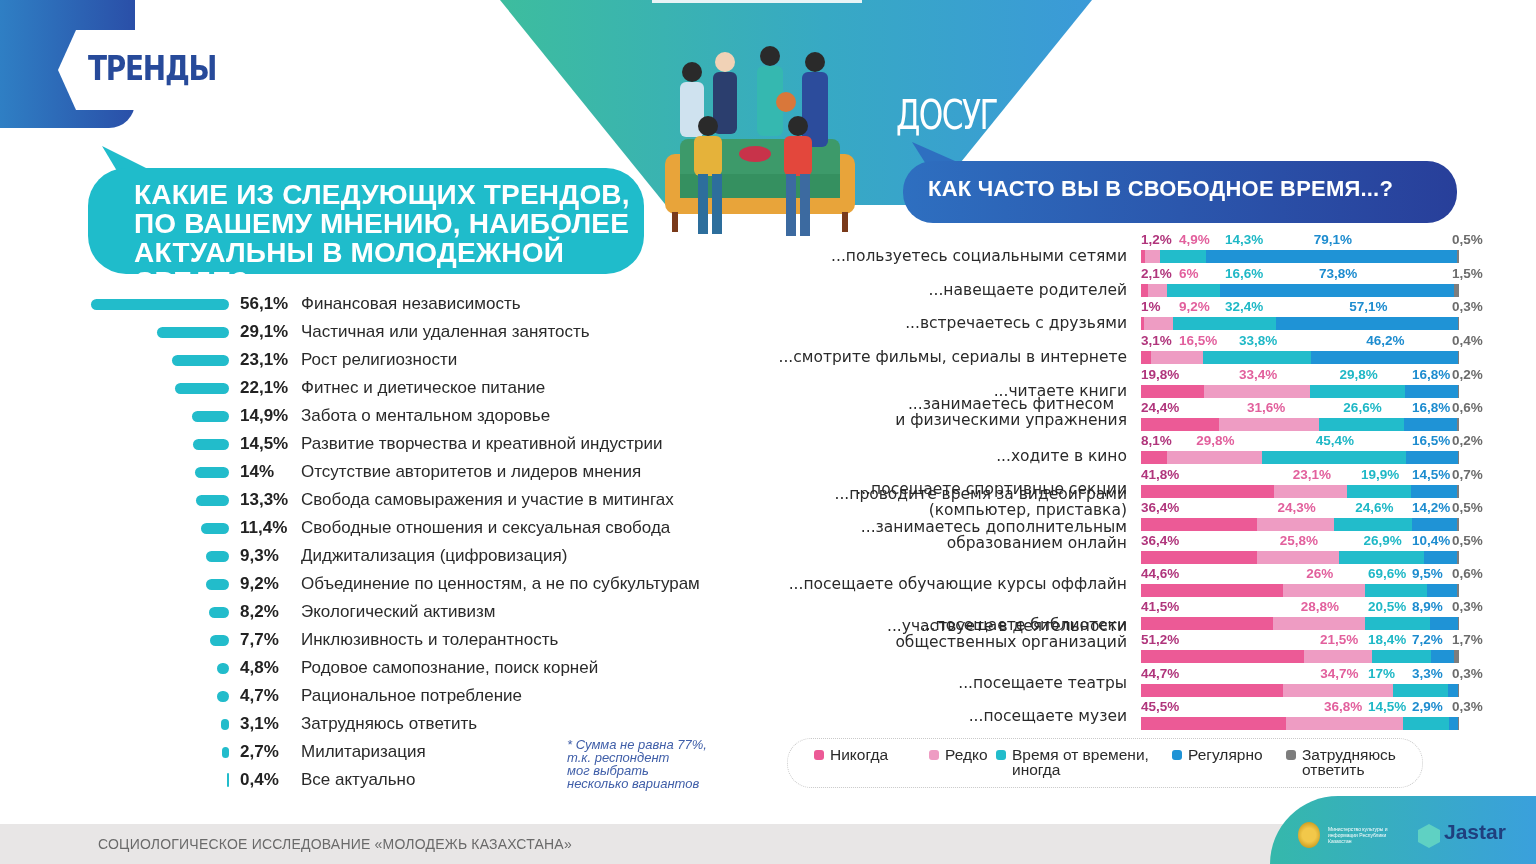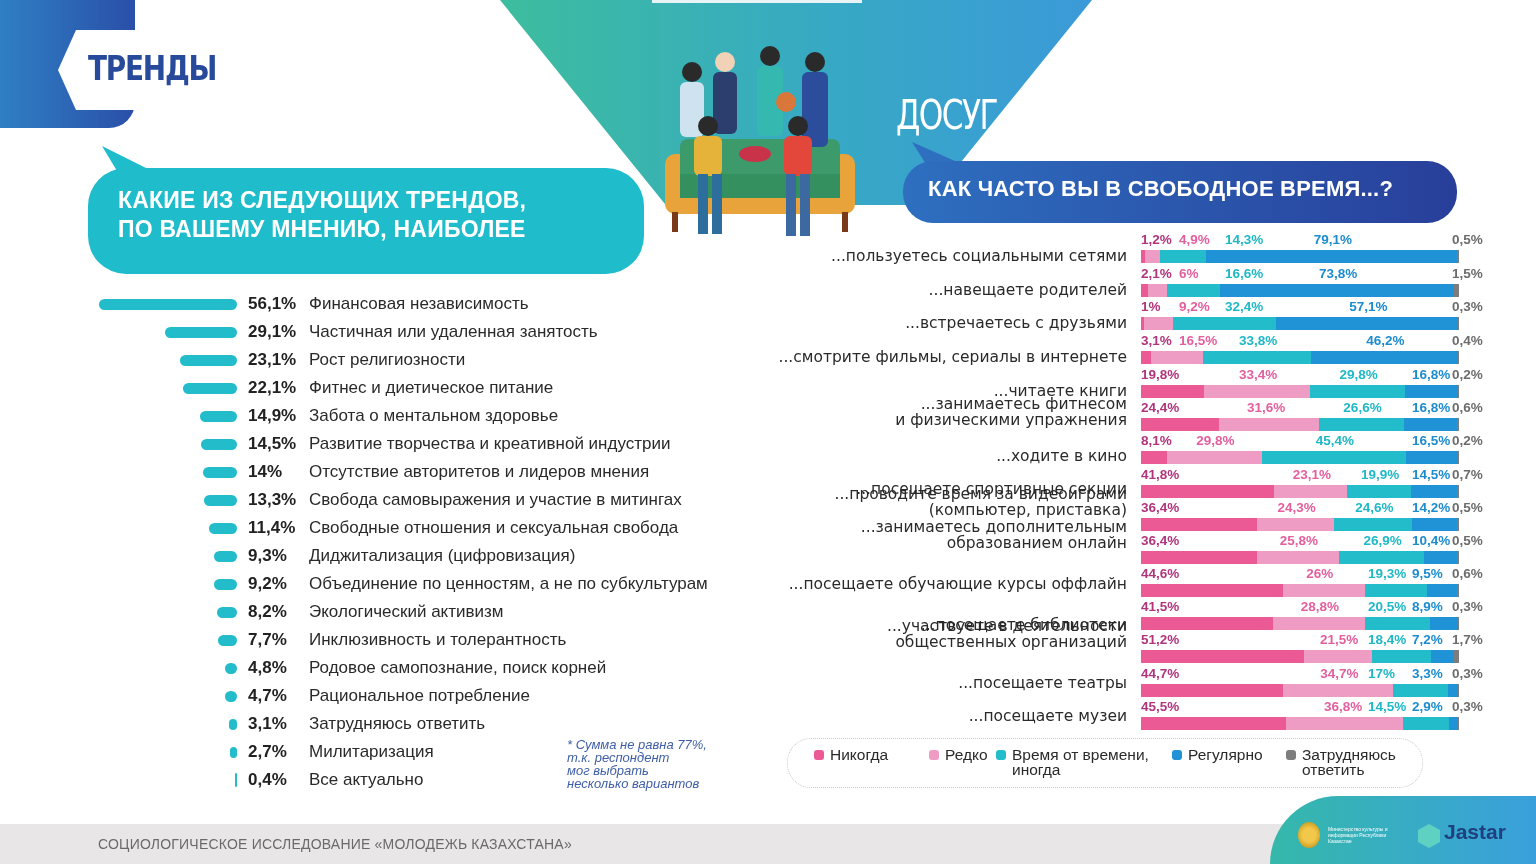--- a/index.html
+++ b/index.html
@@ -22,29 +22,29 @@
   .center-line { position: absolute; left: 652px; top: 0; width: 210px; height: 3px; background: #e8f4f6; }
   .people { position: absolute; left: 660px; top: 44px; width: 200px; height: 205px; }
   .leisure-label { position: absolute; left: 896px; top: 92px; font-family: "DejaVu Sans", sans-serif;
     font-size: 40px; color: #ffffff; font-weight: normal; letter-spacing: -2px; transform: scaleX(0.78); transform-origin: left center; }
 
   
   .bubble-left { position: absolute; left: 88px; top: 168px; width: 556px; height: 106px;
     background: #1fbccb; border-radius: 38px; }
   .bubble-left-tail { position: absolute; left: 102px; top: 146px; width: 60px; height: 40px; background: #1fbccb;
     clip-path: polygon(0 0, 100% 75%, 40% 100%); }
-  .bubble-left-text { position: absolute; left: 118px; top: 180px; width: 520px; color: #fff;
-    font-weight: bold; font-size: 23px; line-height: 29px; letter-spacing: 0.2px; margin-top: 6px; }
+  .bubble-left-text { position: absolute; left: 134px; top: 180px; width: 520px; color: #fff;
+    font-weight: bold; font-size: 28px; line-height: 29px; letter-spacing: 0.2px; }
 
   .bubble-right { position: absolute; left: 903px; top: 161px; width: 554px; height: 62px;
     background: linear-gradient(90deg, #2e6fc0 0%, #283f9a 100%); border-radius: 30px; }
   .bubble-right-tail { position: absolute; left: 912px; top: 142px; width: 60px; height: 38px; background: #2e6fc0;
     clip-path: polygon(0 0, 100% 70%, 40% 100%); }
   .bubble-right-text { position: absolute; left: 928px; top: 176px; color: #fff; font-weight: bold; font-size: 22px; letter-spacing: 0.2px; }
-  .trend-row { position: absolute; left: 8px; height: 28px; width: 760px; }
+  .trend-row { position: absolute; left: 0; height: 28px; width: 760px; }
   .trend-bar { position: absolute; right: 530px; top: 8px; height: 11px; background: #22bccb; border-radius: 6px; }
   .trend-pct { position: absolute; left: 240px; top: 3px; font-weight: bold; font-size: 17px; color: #222; }
   .trend-label { position: absolute; left: 301px; top: 3px; font-size: 17px; color: #2a2a2a; white-space: nowrap; }
   .footnote { position: absolute; left: 567px; top: 738px; color: #3f5ea8; font-style: italic; font-size: 13px; line-height: 13px; width: 190px; }
 
   
   .freq-row { position: absolute; left: 760px; width: 776px; height: 33px; }
   .freq-label { position: absolute; right: 409px; text-align: right; font-family: "DejaVu Sans", sans-serif;
     font-size: 15.5px; line-height: 16px; color: #2a2a2a; white-space: nowrap; }
   .freq-bar { position: absolute; left: 381px; top: 20px; width: 318px; height: 13px; display: flex; }
@@ -110,20 +110,21 @@
   <ellipse cx="95" cy="110" rx="16" ry="8" fill="#c8334a"></ellipse>
 </svg>
 
 <div class="leisure-label">ДОСУГ</div>
 
 <div class="bubble-left-tail"></div>
 <div class="bubble-left"></div>
 <div class="bubble-left-text">
   <div>КАКИЕ ИЗ СЛЕДУЮЩИХ ТРЕНДОВ,</div>
   <div>ПО ВАШЕМУ МНЕНИЮ, НАИБОЛЕЕ</div>
+  <div>АКТУАЛЬНЫ В МОЛОДЕЖНОЙ СРЕДЕ?</div>
 </div>
 
 <div class="bubble-right-tail"></div>
 <div class="bubble-right"></div>
 <div class="bubble-right-text">КАК ЧАСТО ВЫ В СВОБОДНОЕ ВРЕМЯ...?</div>
 
 <div id="trends">
     <div class="trend-row" style="top: 291px;">
       <div class="trend-bar" style="width: 138px; left: 91px; right: auto;"></div>
       <span class="trend-pct">56,1%</span>
@@ -293,21 +294,21 @@
         <span class="c-reg" style="width: 16.8%;"></span>
         <span class="c-dk" style="width: 0.2%;"></span>
       </div>
       <span class="freq-val t-never" style="left: 381px;">19,8%</span>
       <span class="freq-val t-rare" style="left: 479.07px;">33,4%</span>
       <span class="freq-val t-some" style="left: 579.558px;">29,8%</span>
       <span class="freq-val t-reg" style="left: 652px;">16,8%</span>
       <span class="freq-val t-dk" style="left: 692px;">0,2%</span>
     </div>
     <div class="freq-row" style="top: 398px;">
-      <div class="freq-label" style="top: -2px;">
+      <div class="freq-label" style="top: -2px; text-align: center;">
         <div>...занимаетесь фитнесом</div>
         <div>и физическими упражнения</div>
       </div>
       <div class="freq-bar">
         <span class="c-never" style="width: 24.4%;"></span>
         <span class="c-rare" style="width: 31.6%;"></span>
         <span class="c-some" style="width: 26.6%;"></span>
         <span class="c-reg" style="width: 16.8%;"></span>
         <span class="c-dk" style="width: 0.6%;"></span>
       </div>
@@ -387,21 +388,21 @@
       <div class="freq-label" style="top: 12px;">...посещаете обучающие курсы оффлайн</div>
       <div class="freq-bar">
         <span class="c-never" style="width: 44.6%;"></span>
         <span class="c-rare" style="width: 26%;"></span>
         <span class="c-some" style="width: 19.3%;"></span>
         <span class="c-reg" style="width: 9.5%;"></span>
         <span class="c-dk" style="width: 0.6%;"></span>
       </div>
       <span class="freq-val t-never" style="left: 381px;">44,6%</span>
       <span class="freq-val t-rare" style="left: 546.168px;">26%</span>
-      <span class="freq-val t-some" style="left: 608px;">19,3%</span>
+      <span class="freq-val t-some" style="left: 608px;">69,6%</span>
       <span class="freq-val t-reg" style="left: 652px;">9,5%</span>
       <span class="freq-val t-dk" style="left: 692px;">0,6%</span>
     </div>
     <div class="freq-row" style="top: 597px;">
       <div class="freq-label" style="top: 20px;">...посещаете библиотеки</div>
       <div class="freq-bar">
         <span class="c-never" style="width: 41.5%;"></span>
         <span class="c-rare" style="width: 28.8%;"></span>
         <span class="c-some" style="width: 20.5%;"></span>
         <span class="c-reg" style="width: 8.9%;"></span>

